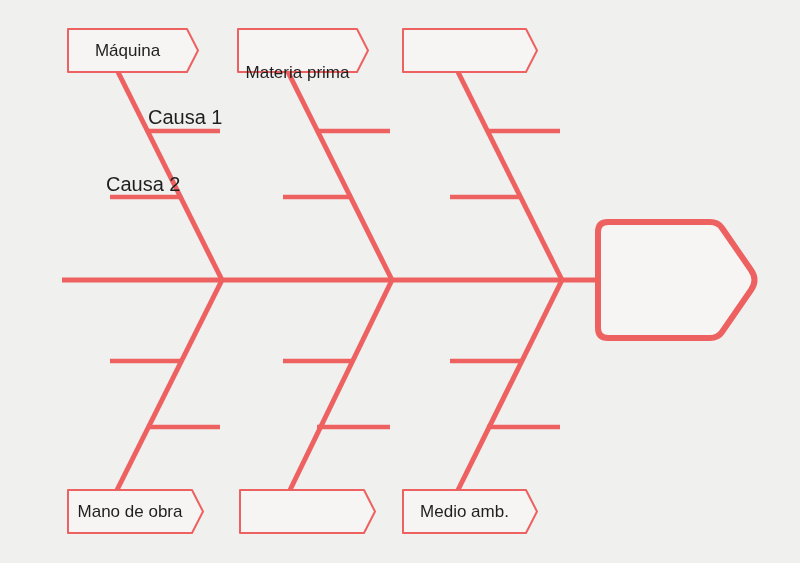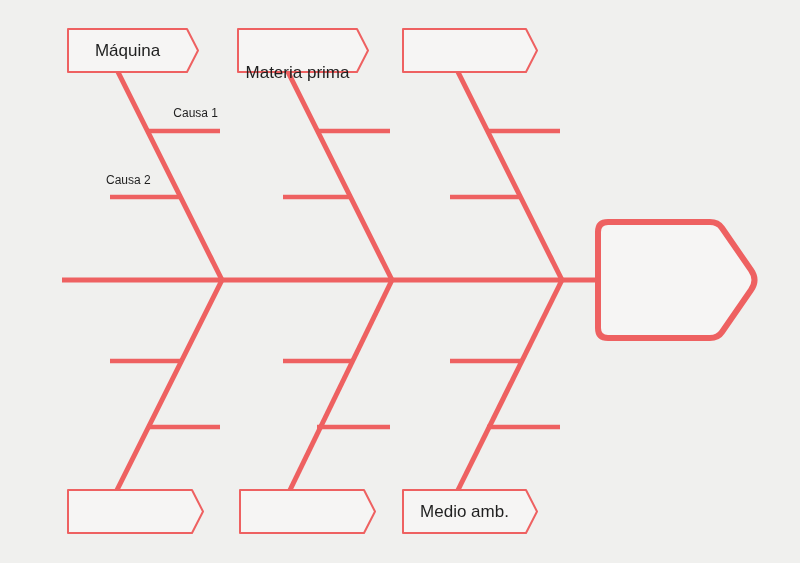--- a/index.html
+++ b/index.html
@@ -16,21 +16,21 @@
     font-family:"Liberation Sans",sans-serif;
     overflow:hidden;
   }
   .canvas svg{position:absolute;left:0;top:0;}
   .bone{stroke:var(--accent);stroke-width:5;fill:none;}
   .rib{stroke:var(--accent);stroke-width:4.5;fill:none;}
   .cat-box{fill:var(--fill);stroke:var(--accent);stroke-width:2;stroke-linejoin:round;}
   .head-shape{fill:var(--fill);stroke:var(--accent);stroke-width:6;stroke-linejoin:round;}
   .lbl{position:absolute;color:var(--txt);white-space:nowrap;}
   .cat{font-size:17px;height:43px;line-height:43px;text-align:center;}
-  .cause{font-size:12px;}
+  .cause{font-size:20px;}
   .head-lbl{font-size:27px;left:598px;top:222px;width:150px;height:116px;line-height:116px;text-align:center;}
 </style>
 </head>
 <body>
 
 <div class="canvas">
 
   <svg width="800" height="563" viewBox="0 0 800 563">
 
     <line class="bone" x1="62" y1="280" x2="600" y2="280"></line>
@@ -66,19 +66,20 @@
     <polygon class="cat-box" points="403,29 526,29 537,50.5 526,72 403,72"></polygon>
     <polygon class="cat-box" points="68,490 192,490 203,511.5 192,533 68,533"></polygon>
     <polygon class="cat-box" points="240,490 364,490 375,511.5 364,533 240,533"></polygon>
     <polygon class="cat-box" points="403,490 526,490 537,511.5 526,533 403,533"></polygon>
 
     <path class="head-shape" d="M 608,222 L 710,222 Q 718,222 722,228 L 751,270 Q 758,280 751,290 L 722,332 Q 718,338 710,338 L 608,338 Q 598,338 598,328 L 598,232 Q 598,222 608,222 Z"></path>
   </svg>
 
   <div class="lbl cat" style="left:68px;top:29px;width:119px;">Máquina</div>
   <div class="lbl cat" style="left:238px;top:29px;width:119px;margin-top:22px;">Materia prima</div>
+  <div class="lbl cat" style="left:68px;top:490px;width:124px;">Mano de obra</div>
   <div class="lbl cat" style="left:403px;top:490px;width:123px;">Medio amb.</div>
 
   <div class="lbl cause" style="left:148px;top:106px;width:70px;text-align:right;">Causa 1</div>
   <div class="lbl cause" style="left:106px;top:173px;width:70px;text-align:left;">Causa 2</div>
 
 
 </div>
 
 </body></html>

